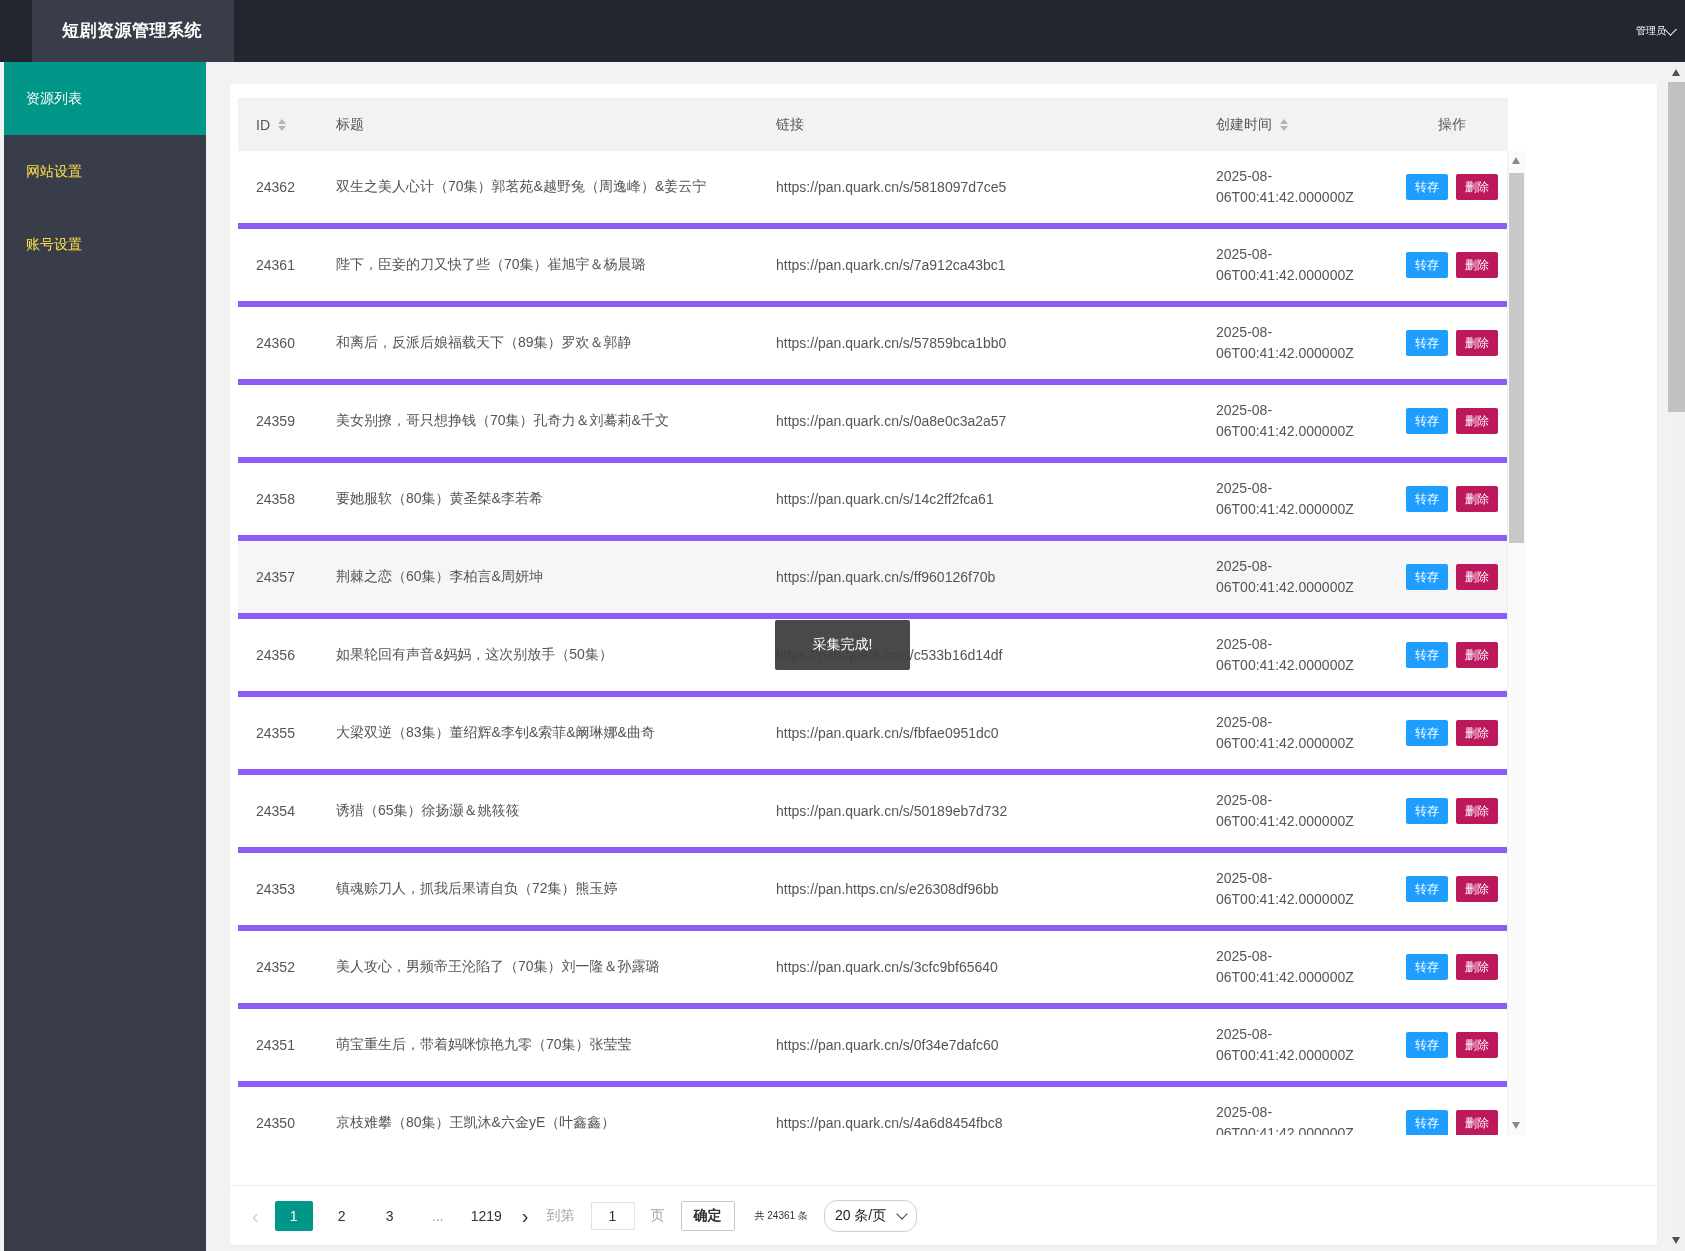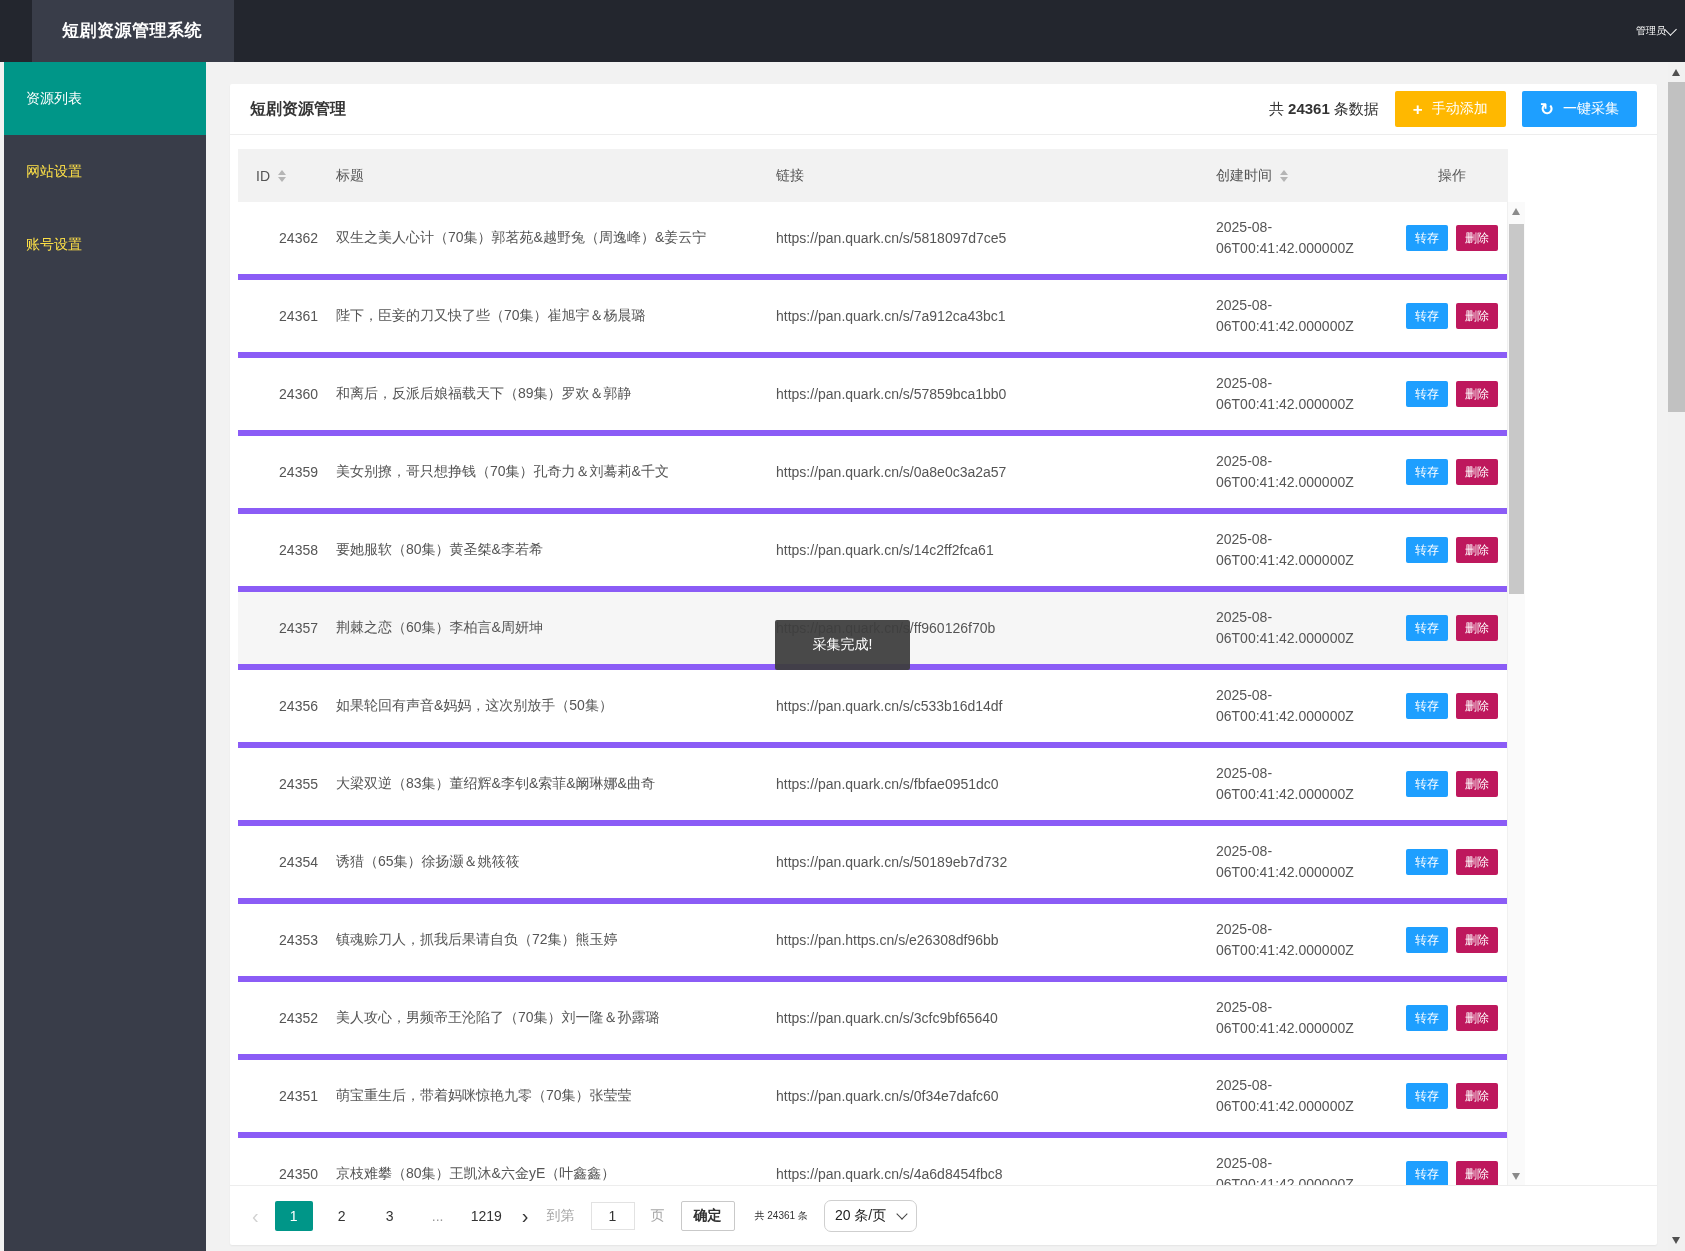--- a/index.html
+++ b/index.html
@@ -30,21 +30,21 @@
   .total-text b{margin:0 4px;}
   .btn{height:36px;border:none;border-radius:2px;color:#fff;font-size:14px;padding:0 18px;
     display:flex;align-items:center;gap:9px;cursor:pointer;font-family:inherit;}
   .btn .ico{font-size:17px;font-weight:bold;line-height:1;}
   .btn-add{background:#FFB800;}
   .btn-collect{background:#1E9FFF;}
   
   .table-wrap{padding:14px 0 0 8px;}
   .thead{display:flex;width:1270px;background:#f2f2f2;height:53px;align-items:center;}
   .th{font-size:14px;color:#555;padding-left:18px;box-sizing:border-box;display:flex;align-items:center;gap:8px;}
-  .c-id{width:80px;text-align:right;}
+  .c-id{width:80px;}
   .c-title{width:440px;}
   .c-link{width:440px;}
   .c-created{width:198px;}
   .c-actions{width:112px;justify-content:center;padding-left:0;}
   .sort{display:inline-flex;flex-direction:column;gap:2px;cursor:pointer;}
   .sort i{display:block;width:0;height:0;border-left:4px solid transparent;border-right:4px solid transparent;}
   .sort .up{border-bottom:5px solid #b5b5b5;}
   .sort .down{border-top:5px solid #b5b5b5;}
   .tbody{position:relative;width:1287px;height:984px;overflow:hidden;}
   .rows{width:1270px;}
@@ -71,21 +71,21 @@
   .pg-next{color:#333;}
   .pg-num{min-width:30px;height:30px;line-height:30px;text-align:center;font-size:14px;color:#333;padding:0 4px;cursor:pointer;}
   .pg-num.active{background:#009688;color:#fff;border-radius:2px;cursor:default;}
   .pg-ellipsis{color:#999;cursor:default;}
   .pg-label{color:#a6a6a6;font-size:14px;margin:0 2px;}
   .pg-input{width:44px;height:28px;border:1px solid #e2e2e2;text-align:center;font-size:14px;color:#333;
     font-family:inherit;box-sizing:border-box;margin:0 4px;}
   .pg-confirm{height:30px;padding:0 12px;background:#fff;border:1px solid #c9c9c9;font-size:14px;font-weight:bold;
     color:#333;border-radius:2px;cursor:pointer;font-family:inherit;margin:0 4px;}
   .pg-total{font-size:10px;color:#333;margin:0 6px;}
-  .pg-select{height:30px;border:1px solid #cfcfcf;border-radius:7px;display:flex;align-items:center;
+  .pg-select{height:30px;border:1px solid #cfcfcf;border-radius:13px;display:flex;align-items:center;
     padding:0 10px;gap:12px;font-size:14px;color:#222;cursor:pointer;background:#fff;}
   .chev-down{width:7px;height:7px;border-right:1.6px solid #444;border-bottom:1.6px solid #444;
     transform:rotate(45deg);margin-top:-3px;}
   
   .page-scrollbar{position:absolute;right:0;top:62px;bottom:0;width:17px;background:#f1f1f1;z-index:20;}
   .ps-btn{position:absolute;left:0;width:17px;height:17px;}
   .ps-btn.up{top:2px;}
   .ps-btn.down{bottom:2px;}
   .ps-btn .t-up{position:absolute;top:5px;left:4px;width:0;height:0;
     border-left:4.5px solid transparent;border-right:4.5px solid transparent;border-bottom:7px solid #505050;}
@@ -109,36 +109,20 @@
 
 <div class="sidebar">
   <div class="side-item active">资源列表</div>
   <div class="side-item">网站设置</div>
   <div class="side-item">账号设置</div>
 </div>
 
 <div class="main">
   <div class="card">
 
-    <div class="card-header">
-      <div class="card-title">短剧资源管理</div>
-      <div class="header-right">
-        <div class="total-text">
-          <span>共</span><b>24361</b><span>条数据</span>
-        </div>
-        <button class="btn btn-add">
-          <span class="ico">+</span>
-          <span>手动添加</span>
-        </button>
-        <button class="btn btn-collect">
-          <span class="ico">↻</span>
-          <span>一键采集</span>
-        </button>
-      </div>
-    </div>
 
     <div class="table-wrap">
       <div class="thead">
         <div class="th c-id">
           <span>ID</span>
           <span class="sort">
               <i class="up"></i>
               <i class="down"></i>
             </span>
         </div>

